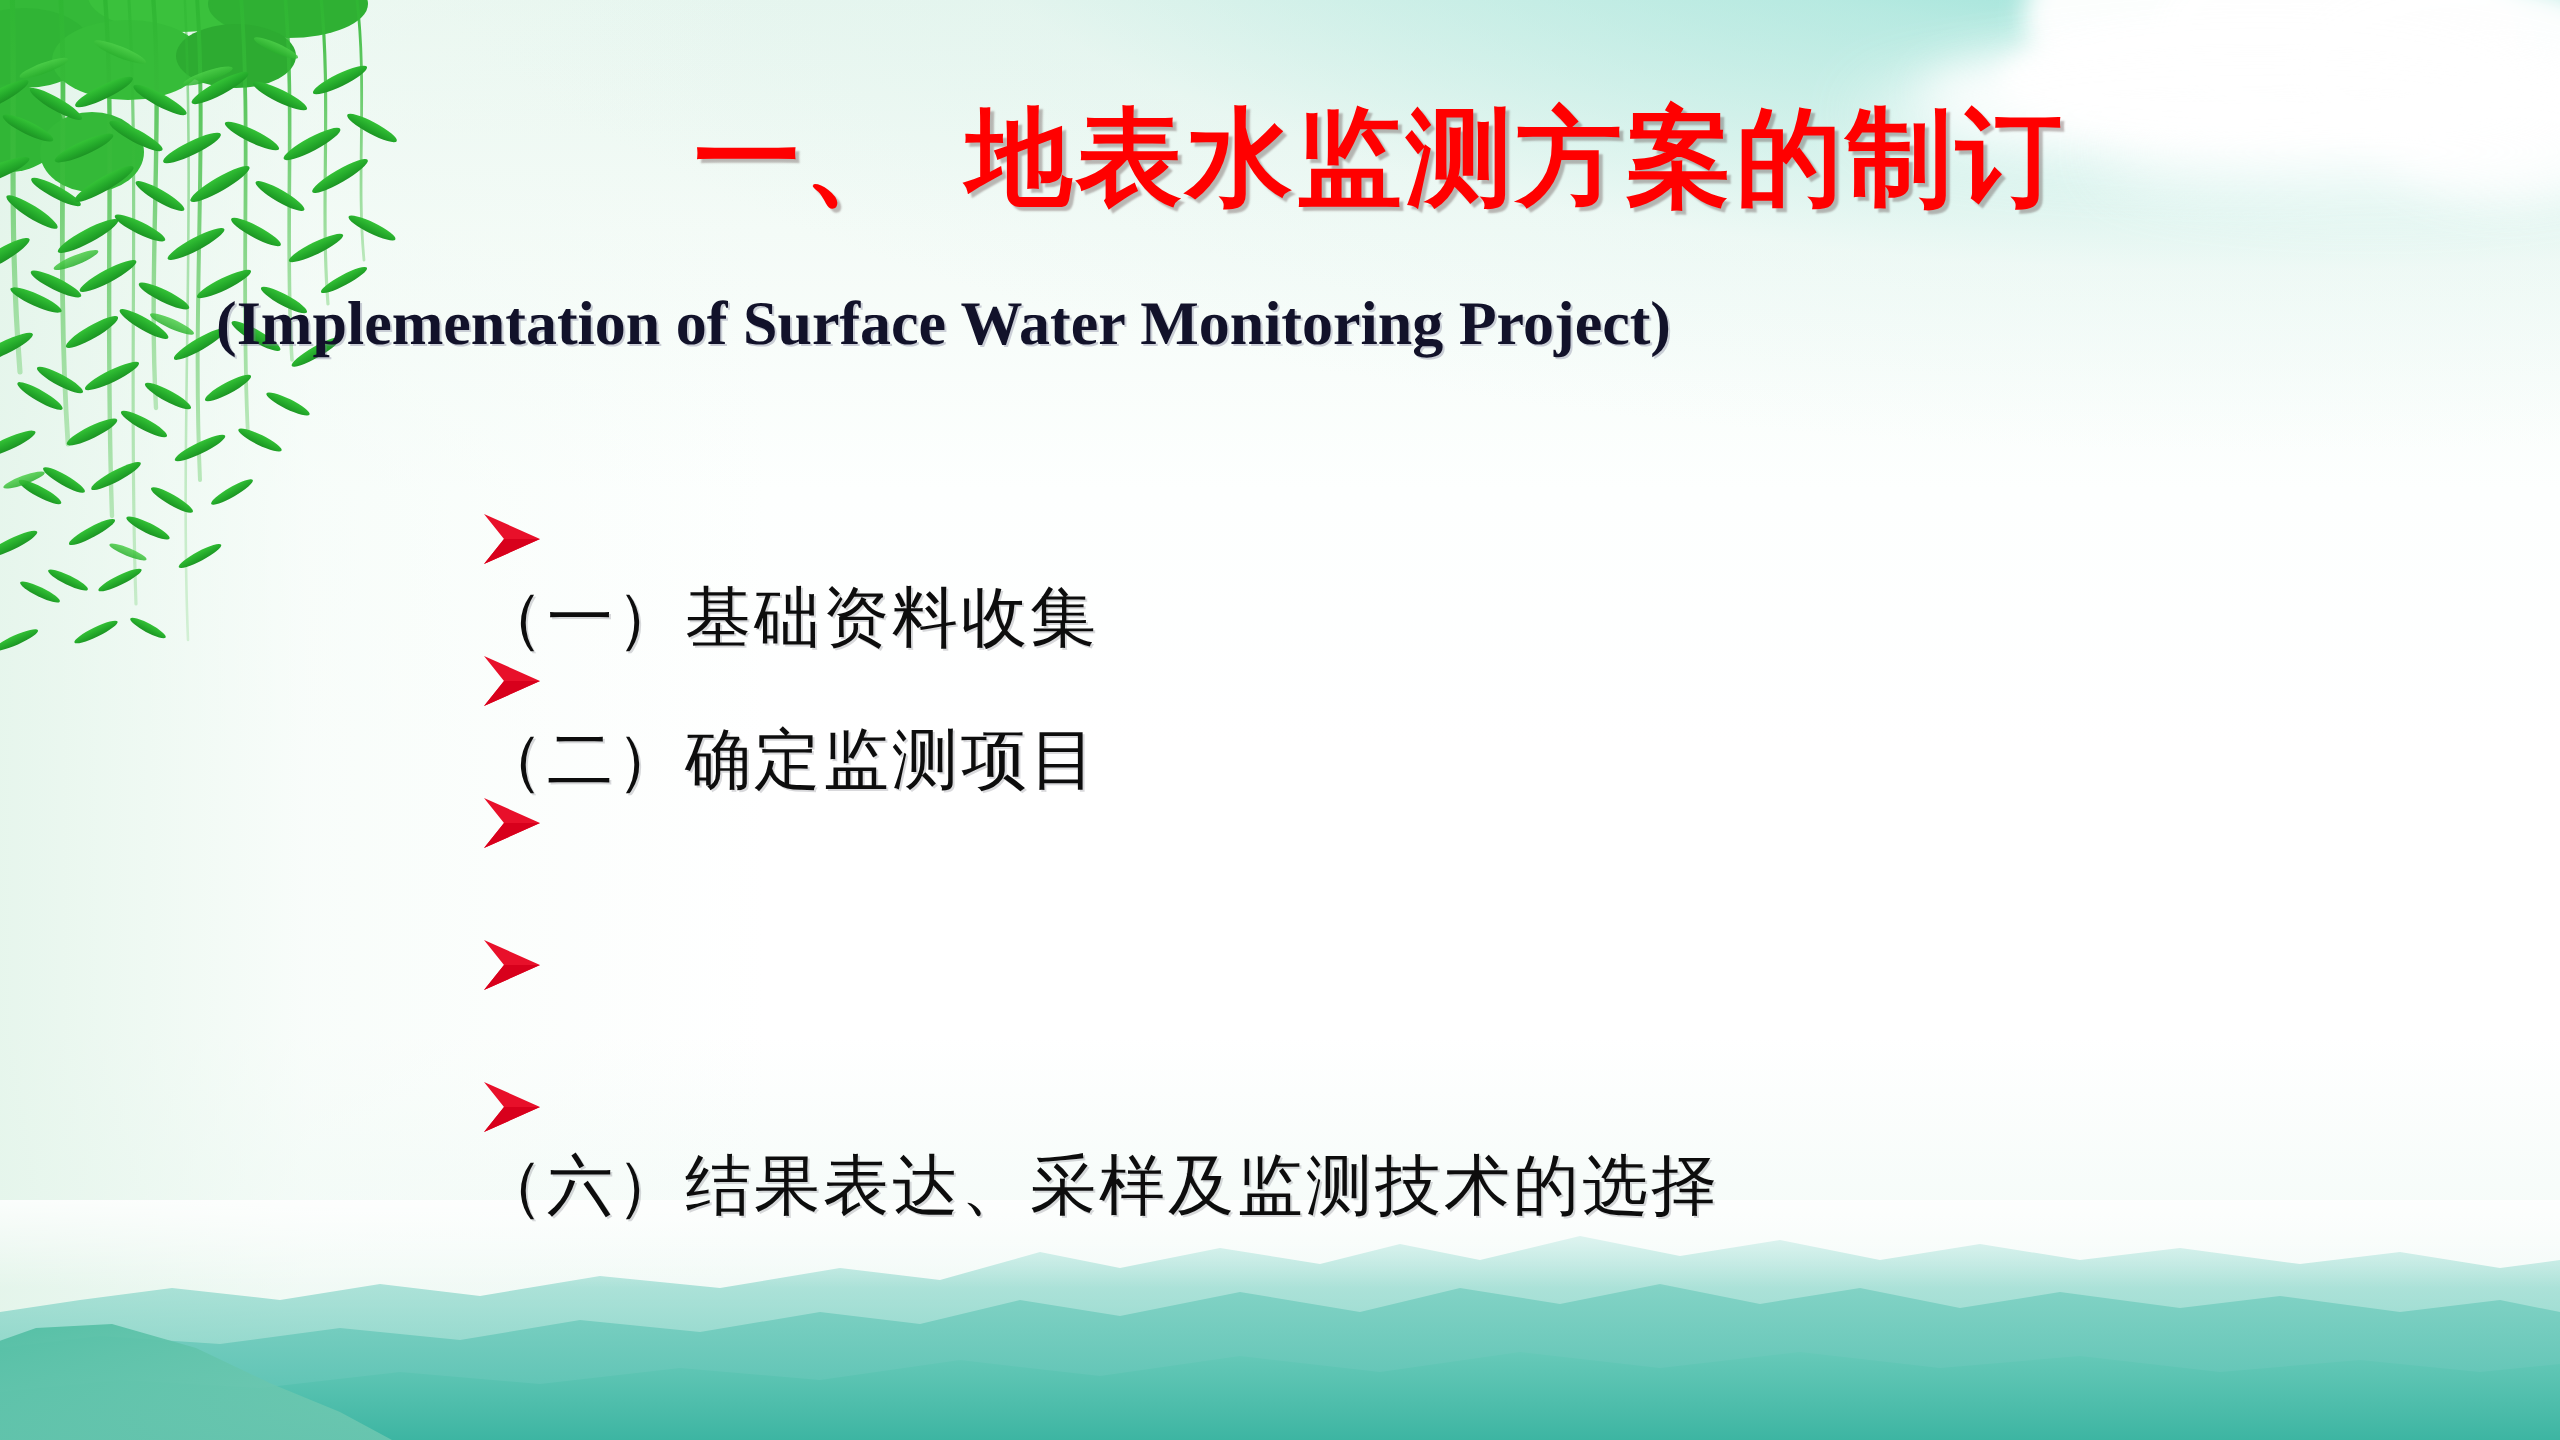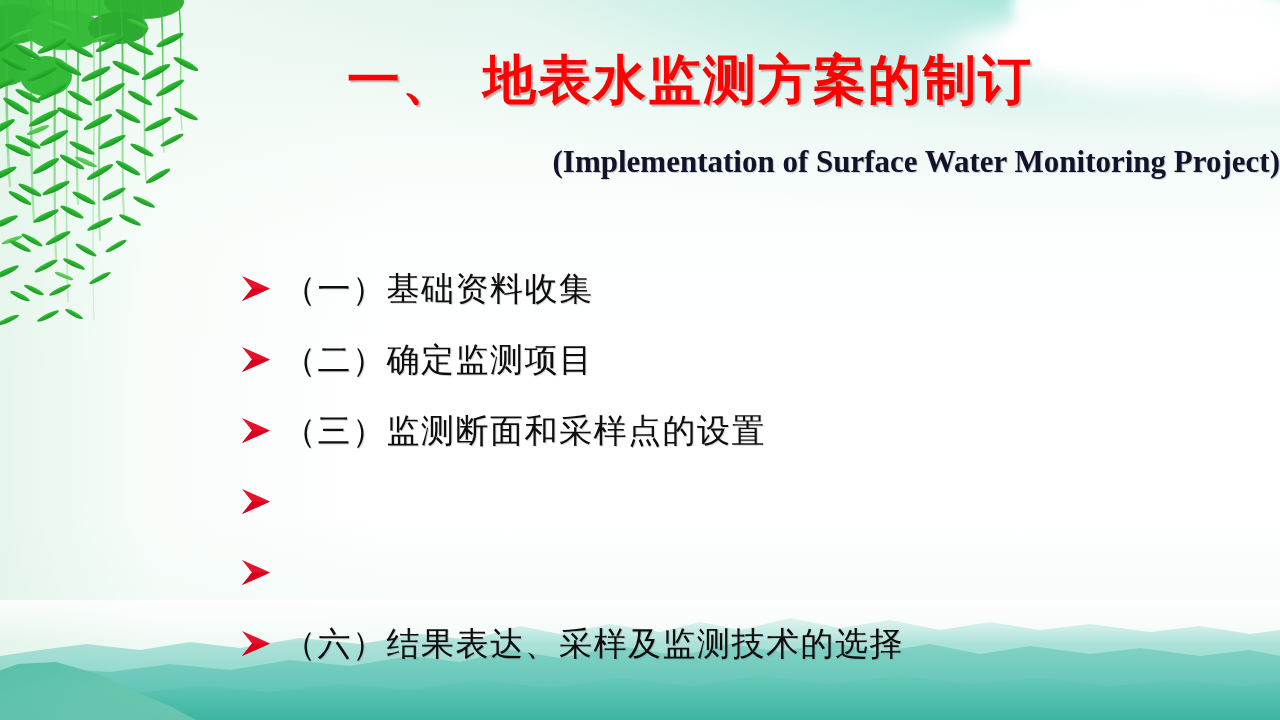--- a/index.html
+++ b/index.html
@@ -82,43 +82,43 @@
     text-shadow: 2px 2px 1px rgba(60,30,30,0.30);
     white-space: nowrap;
   }
   .title-zh .num { margin-right: 26px; }
 
   .title-en {
     position: absolute;
     left: 0;
     top: 142px;
     width: 1280px;
-    text-align: right;
+    text-align: left;
     padding-left: 108px;
     box-sizing: border-box;
     font-family: "Liberation Serif", "DejaVu Serif", serif;
     font-weight: 700;
     font-size: 31px;
     line-height: 40px;
     color: #12122a;
     text-shadow: 1px 1px 0 rgba(120,120,150,0.35);
     white-space: nowrap;
   }
 
   
   .bullet-list {
     position: absolute;
     left: 239px;
     top: 253px;
     width: 980px;
   }
   .bullet-row {
     display: flex;
-    align-items: center;
     height: 71px;
+    flex-direction: column;
   }
   .bullet-marker {
     flex: 0 0 auto;
     width: 44px;
     height: 34px;
     display: block;
   }
   .bullet-text {
     font-family: "DejaVu Serif", "Liberation Serif", serif;
     font-size: 33px;
@@ -340,27 +340,20 @@
     </div>
 
     <div class="bullet-row">
       <svg class="bullet-marker" viewBox="0 0 44 34">
         <path d="M3,4 L31,16.5 L3,29 L13,16.5 Z" fill="#E8102A"></path>
         <path d="M13,16.5 L31,16.5 L3,29 Z" fill="#D8001C"></path>
       </svg>
       <span class="bullet-text">（二）确定监测项目</span>
     </div>
 
-    <div class="bullet-row">
-      <svg class="bullet-marker" viewBox="0 0 44 34">
-        <path d="M3,4 L31,16.5 L3,29 L13,16.5 Z" fill="#E8102A"></path>
-        <path d="M13,16.5 L31,16.5 L3,29 Z" fill="#D8001C"></path>
-      </svg>
-      <span class="bullet-text">（三）监测断面和采样点的设置</span>
-    </div>
 
     <div class="bullet-row">
       <svg class="bullet-marker" viewBox="0 0 44 34">
         <path d="M3,4 L31,16.5 L3,29 L13,16.5 Z" fill="#E8102A"></path>
         <path d="M13,16.5 L31,16.5 L3,29 Z" fill="#D8001C"></path>
       </svg>
     </div>
 
     <div class="bullet-row">
       <svg class="bullet-marker" viewBox="0 0 44 34">

